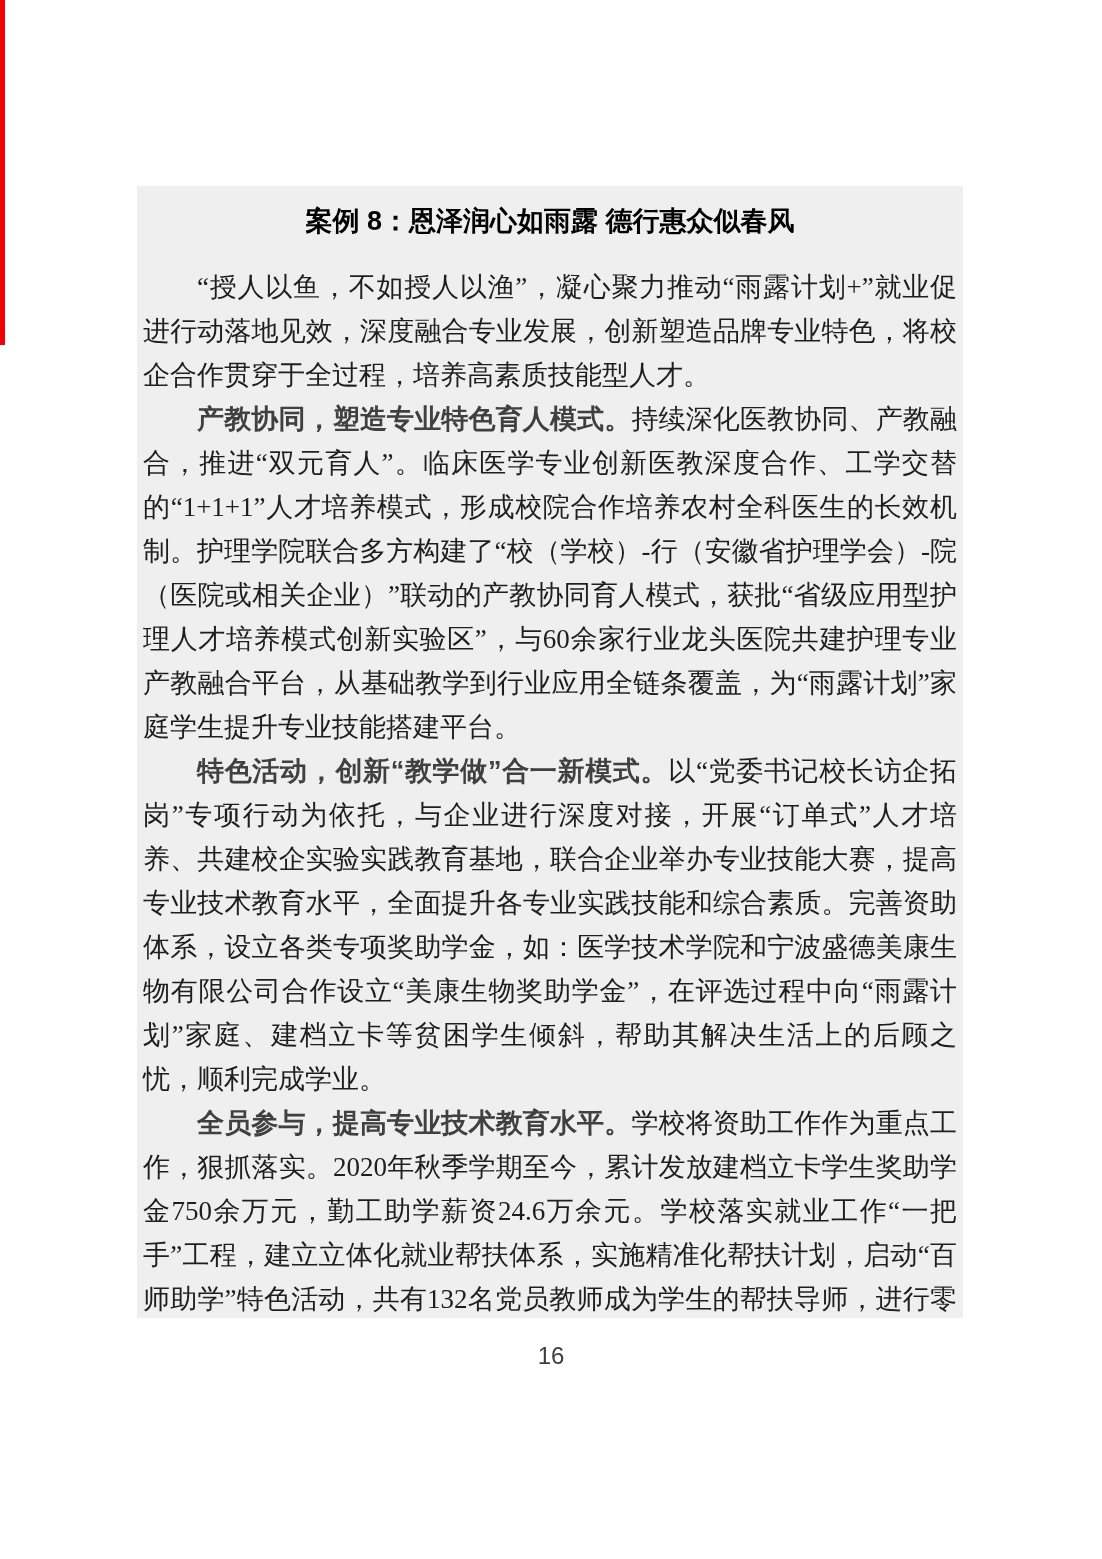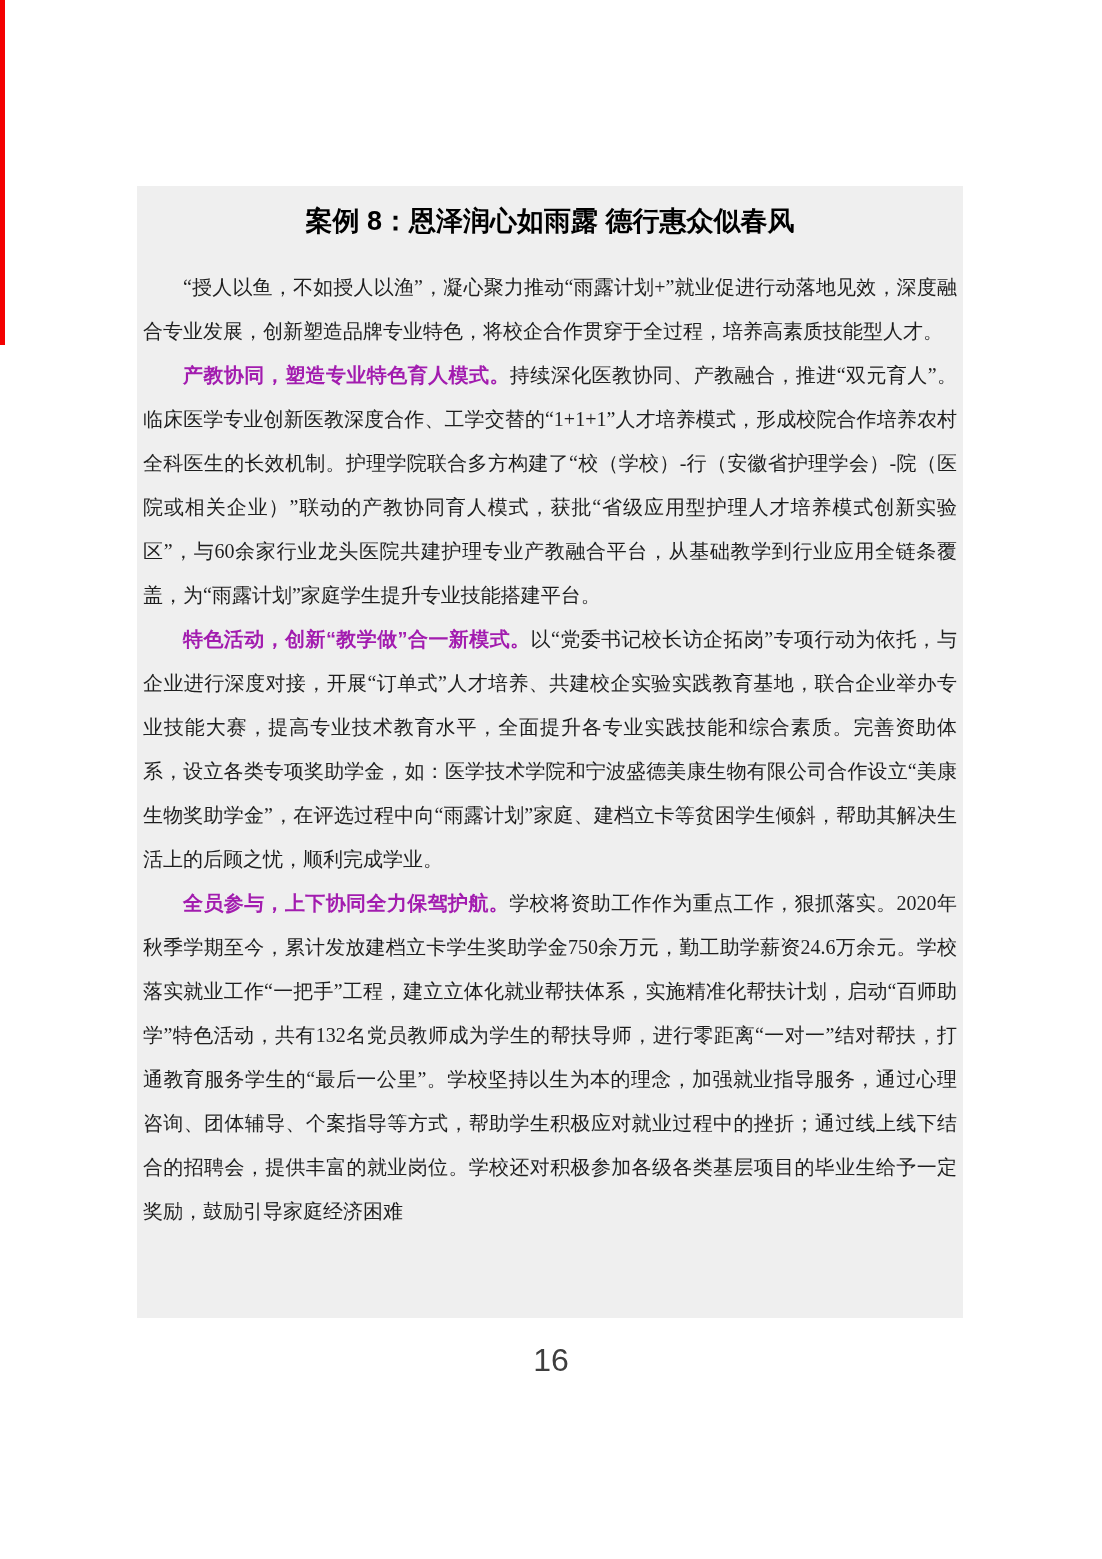--- a/index.html
+++ b/index.html
@@ -36,57 +36,57 @@
     padding-top: 15px;
     text-align: center;
     font-family: "Liberation Sans", sans-serif;
     font-weight: bold;
     font-size: 27px;
     line-height: 40px;
     color: #000000;
   }
   .para {
     margin: 0;
-    font-size: 20px;
+    font-size: 27px;
     line-height: 44px;
     text-align: justify;
     text-indent: 2em;
   }
   .lead {
     font-family: "Liberation Sans", sans-serif;
     font-weight: bold;
-    color: #a21caf;
+    color: #404040;
   }
   .page-number {
     position: absolute;
     left: 0;
     right: 0;
     top: 1342px;
     text-align: center;
     font-family: "Liberation Sans", sans-serif;
-    font-size: 32px;
+    font-size: 24px;
     color: #3e3e3e;
   }
 </style>
 </head>
 <body>
 
 <div class="page">
 
   <div class="red-marker"></div>
 
   <div class="content">
 
     <h1 class="doc-title">案例 8：恩泽润心如雨露 德行惠众似春风</h1>
 
     <p class="para"><span class="lead"></span><span>“授人以鱼，不如授人以渔”，凝心聚力推动“雨露计划+”就业促进行动落地见效，深度融合专业发展，创新塑造品牌专业特色，将校企合作贯穿于全过程，培养高素质技能型人才。</span></p>
 
     <p class="para"><span class="lead">产教协同，塑造专业特色育人模式。</span><span>持续深化医教协同、产教融合，推进“双元育人”。临床医学专业创新医教深度合作、工学交替的“1+1+1”人才培养模式，形成校院合作培养农村全科医生的长效机制。护理学院联合多方构建了“校（学校）-行（安徽省护理学会）-院（医院或相关企业）”联动的产教协同育人模式，获批“省级应用型护理人才培养模式创新实验区”，与60余家行业龙头医院共建护理专业产教融合平台，从基础教学到行业应用全链条覆盖，为“雨露计划”家庭学生提升专业技能搭建平台。</span></p>
 
     <p class="para"><span class="lead">特色活动，创新“教学做”合一新模式。</span><span>以“党委书记校长访企拓岗”专项行动为依托，与企业进行深度对接，开展“订单式”人才培养、共建校企实验实践教育基地，联合企业举办专业技能大赛，提高专业技术教育水平，全面提升各专业实践技能和综合素质。完善资助体系，设立各类专项奖助学金，如：医学技术学院和宁波盛德美康生物有限公司合作设立“美康生物奖助学金”，在评选过程中向“雨露计划”家庭、建档立卡等贫困学生倾斜，帮助其解决生活上的后顾之忧，顺利完成学业。</span></p>
 
-    <p class="para"><span class="lead">全员参与，上下协同全力保驾护航。</span><span>学校将资助工作作为重点工作，狠抓落实。2020年秋季学期至今，累计发放建档立卡学生奖助学金750余万元，勤工助学薪资24.6万余元。学校落实就业工作“一把手”工程，建立立体化就业帮扶体系，实施精准化帮扶计划，启动“百师助学”特色活动，共有132名党员教师成为学生的帮扶导师，进行零距离“一对一”结对帮扶，打通教育服务学生的“最后一公里”。学校坚持以生为本的理念，加强就业指导服务，通过心理咨询、团体辅导、个案指导等方式，帮助学生积极应对就业过程中的挫折；通过线上线下结合的招聘会，提供丰富的就业岗位。学校还对积极参加各级各类基层项目的毕业生给予一定奖励，鼓励引导家庭经济困难</span></p>
+    <p class="para"><span class="lead">全员参与，提高专业技术教育水平。</span><span>学校将资助工作作为重点工作，狠抓落实。2020年秋季学期至今，累计发放建档立卡学生奖助学金750余万元，勤工助学薪资24.6万余元。学校落实就业工作“一把手”工程，建立立体化就业帮扶体系，实施精准化帮扶计划，启动“百师助学”特色活动，共有132名党员教师成为学生的帮扶导师，进行零距离“一对一”结对帮扶，打通教育服务学生的“最后一公里”。学校坚持以生为本的理念，加强就业指导服务，通过心理咨询、团体辅导、个案指导等方式，帮助学生积极应对就业过程中的挫折；通过线上线下结合的招聘会，提供丰富的就业岗位。学校还对积极参加各级各类基层项目的毕业生给予一定奖励，鼓励引导家庭经济困难</span></p>
 
   </div>
 
   <div class="page-number">16</div>
 
 </div>
 
 </body></html>

